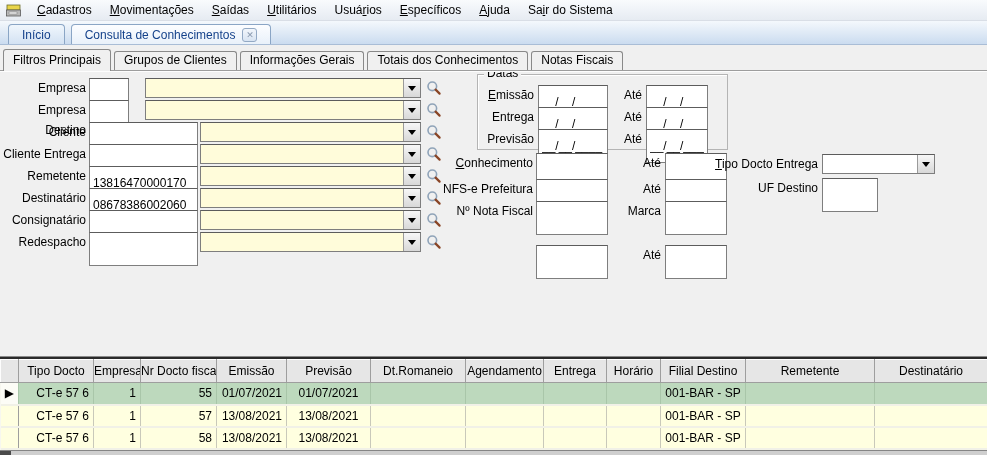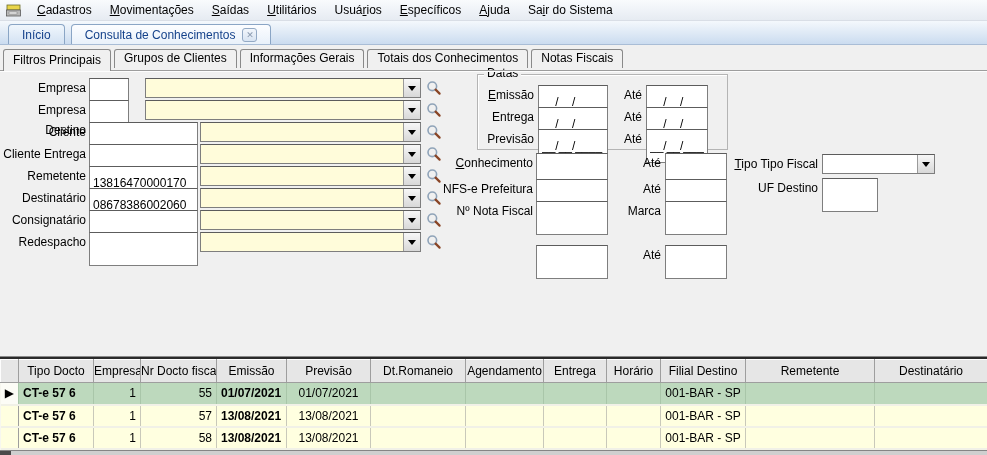--- a/index.html
+++ b/index.html
@@ -21,21 +21,21 @@
   .wtab { height:20px; display:flex; align-items:center; gap:7px; padding:0 13px;
     margin-right:6px; border:1px solid #8aa5c5; border-bottom:none;
     border-radius:4px 4px 0 0; color:#15428b;
     background:linear-gradient(#f0f6fc,#d3e2f3); }
   .wtab.active { background:linear-gradient(#fcfdff,#e9f1fa); }
   .closebox { width:15px; height:14px; border:1px solid #93a9c4; border-radius:3px;
     background:linear-gradient(#f2f6fb,#d8e4f2); color:#7d8fa0; font-size:9px;
     display:flex; align-items:center; justify-content:center; color:#8a9ab0; }
 
   
-  .subtabs { position:absolute; top:49px; left:3px; height:22px; display:flex; align-items:flex-start; z-index:3; }
+  .subtabs { position:absolute; top:49px; left:3px; height:22px; display:flex; align-items:center; z-index:3; }
   .stab { height:19px; line-height:17px; padding:0 9px; margin-right:3px;
     background:#f0f0f0; border:1px solid #898989; border-bottom:none;
     border-radius:3px 3px 0 0; white-space:nowrap; }
   .stab.active { height:22px; line-height:20px; font-weight:normal; z-index:4; }
   .pageline { position:absolute; top:70px; left:0; width:987px; height:2px;
     border-top:1px solid #9d9d9d; background:#fdfdfd; z-index:2; }
 
   
   .filter-area { position:absolute; top:70px; left:0; width:987px; height:287px; z-index:1; }
   .frow { position:absolute; left:0; height:20px; width:987px; }
@@ -88,21 +88,21 @@
   th { height:23px; background:#e6e6e6; font-weight:normal; font-size:12px;
     border-right:1px solid #9e9e9e; border-bottom:1px solid #9e9e9e;
     border-top:1px solid #fdfdfd; border-left:1px solid #fdfdfd; overflow:hidden; white-space:nowrap; }
   td { height:22px; font-size:12px; padding:0 4px; overflow:hidden; white-space:nowrap;
     border-right:1px solid #c9c9ba; border-bottom:2px solid #f1f1e7; }
   tr.sel td { background:#bdd9bd; border-right-color:#a9c6a9; }
   tr.cream td { background:#ffffe0; }
   td.selcell { text-align:center; padding:0; border-right:1px solid #9e9e9e; }
   tr.sel td.selcell { background:#fcfcf6; }
   tr.cream td.selcell { background:#ffffe0; }
-  .ta-l { text-align:left;font-weight:bold; } .ta-r { text-align:right; } .ta-c { text-align:center; }
+  .ta-l { text-align:right; } .ta-r { text-align:right; } .ta-c { text-align:center; }
   .gridfoot { height:7px; background:#cfcfcf; border-top:1px solid #858585; position:relative; }
   .gridfoot .corner { position:absolute; left:0; top:0; width:11px; height:6px; background:#4a4a4a; }
 </style>
 </head>
 <body>
 
 <div id="app">
 
   <div class="menubar">
     <svg class="appicon" viewBox="0 0 16 15">
@@ -294,21 +294,21 @@
       <span class="slabel">Marca</span>
       <input class="tin min2" value="" style="">
     </div>
     <div class="mrow" style="top:175px">
       <input class="tin min1" value="" style="">
       <span class="slabel">Até</span>
       <input class="tin min2" value="" style="">
     </div>
 
     <div class="rrow" style="top:84px">
-      <span class="rlabel"><span class="u">T</span><span>ipo Tipo Fiscal</span></span>
+      <span class="rlabel"><span class="u">T</span><span>ipo Docto Entrega</span></span>
       <div class="combo white">
           <div class="cval"></div>
           <div class="cbtn">
             <div class="tri"></div>
           </div>
         </div>
     </div>
     <div class="rrow" style="top:108px">
       <span class="rlabel">UF Destino</span>
       <input class="tin" value="" style="">

